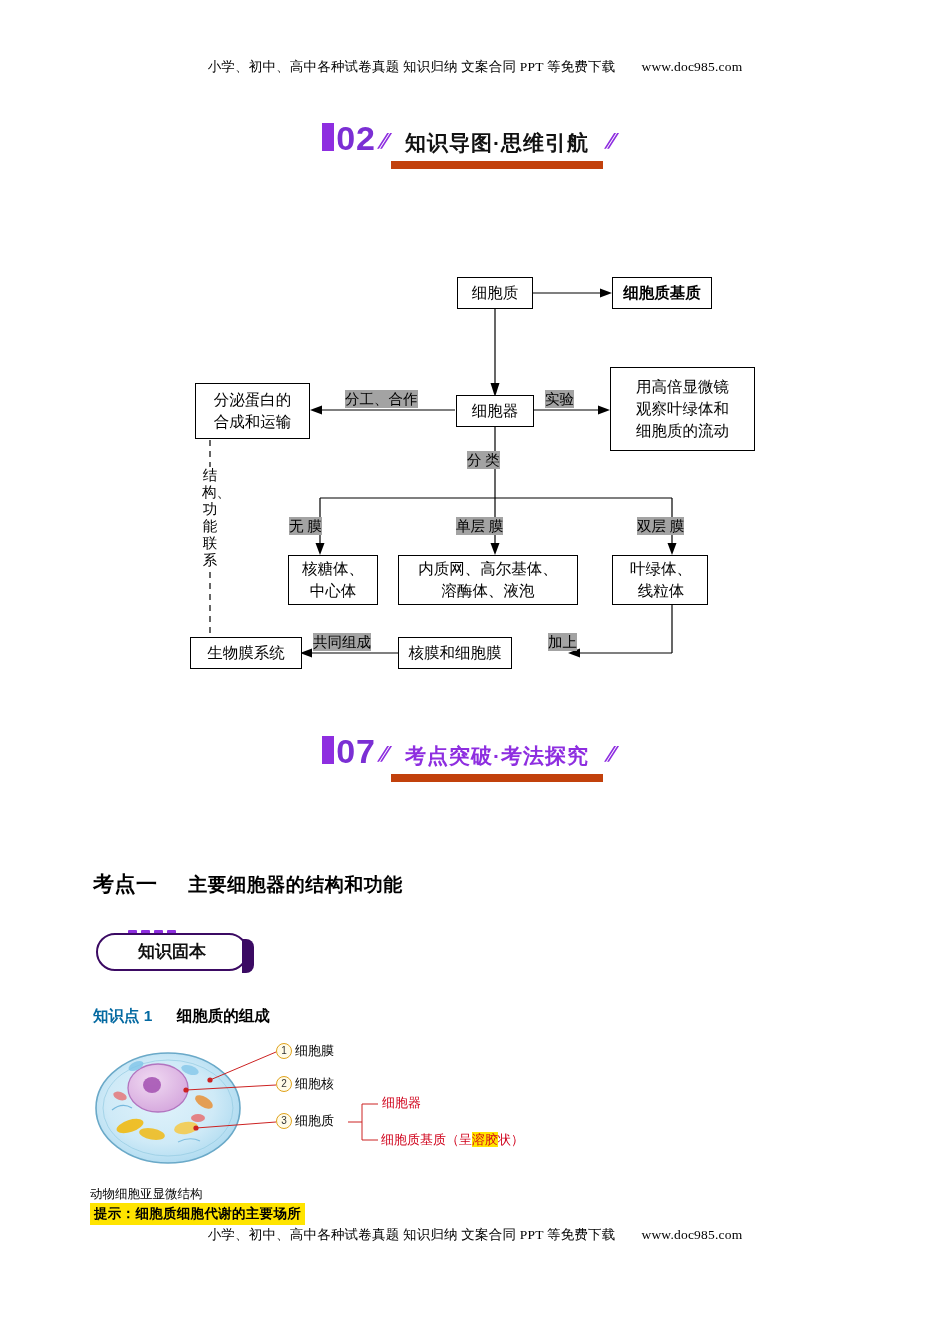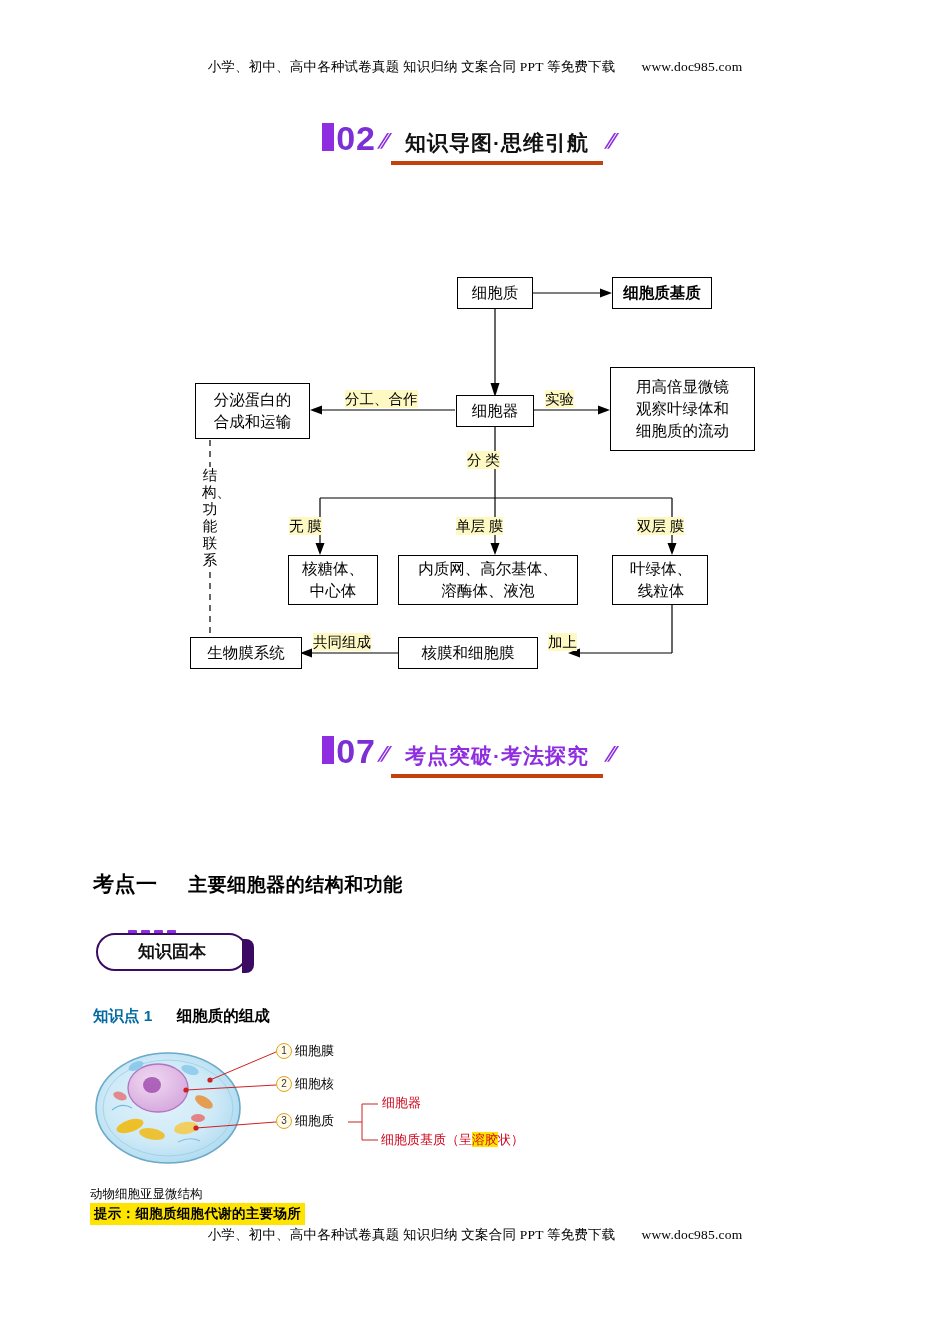--- a/index.html
+++ b/index.html
@@ -71,21 +71,21 @@
     position: relative;
     margin-top: 2px;
   }
   .banner-title {
     display: inline-block;
     font-family: "Liberation Sans", sans-serif;
     font-size: 21px;
     font-weight: bold;
     color: #111;
     padding: 2px 14px 4px 14px;
-    border-bottom: 4px solid #c2410c;
+    border-bottom: 8px solid #c2410c;
     letter-spacing: 1px;
   }
   .slashes {
     display: inline-block;
     color: #8e2ee0;
     font-weight: bold;
     font-size: 20px;
     font-family: "Liberation Sans", sans-serif;
     letter-spacing: -2px;
     transform: skewX(-18deg);
@@ -118,21 +118,21 @@
     justify-content: center;
     padding: 2px 6px;
     color: #000;
     white-space: pre-line;
   }
   .edge-label {
     position: absolute;
     font-size: 14.5px;
     font-family: "Liberation Serif", serif;
     color: #000;
-    background: #fef9c3;
+    background: #a3a3a3;
     white-space: pre-line;
     text-align: center;
     line-height: 18px;
   }
   .vlabel {
     position: absolute;
     font-size: 14.5px;
     font-family: "Liberation Serif", serif;
     width: 16px;
     line-height: 17px;
@@ -351,21 +351,21 @@
     <div class="node" style="left:610px; top:112px; width:145px; height:84px;">用高倍显微镜
 观察叶绿体和
 细胞质的流动</div>
     <div class="node" style="left:288px; top:300px; width:90px; height:50px;">核糖体、
 中心体</div>
     <div class="node" style="left:398px; top:300px; width:180px; height:50px;">内质网、高尔基体、
 溶酶体、液泡</div>
     <div class="node" style="left:612px; top:300px; width:96px; height:50px;padding-left:8px;">叶绿体、
 线粒体</div>
     <div class="node" style="left:190px; top:382px; width:112px; height:32px;">生物膜系统</div>
-    <div class="node" style="left:398px; top:382px; width:140px; height:32px;">核膜和细胞膜</div>
+    <div class="node" style="left:398px; top:382px; width:114px; height:32px;">核膜和细胞膜</div>
 
     <div class="edge-label" style="left:345px; top:135px;">分工、合作</div>
     <div class="edge-label" style="left:545px; top:135px;">实验</div>
     <div class="edge-label" style="left:467px; top:196px;">分  类</div>
     <div class="edge-label" style="left:289px; top:262px;">无  膜</div>
     <div class="edge-label" style="left:456px; top:262px;">单层  膜</div>
     <div class="edge-label" style="left:637px; top:262px;">双层  膜</div>
     <div class="edge-label" style="left:313px; top:378px;">共同组成</div>
     <div class="edge-label" style="left:548px; top:378px;">加上</div>
     <div class="vlabel" style="left:202px; top:212px;">结构、功能联系</div>

